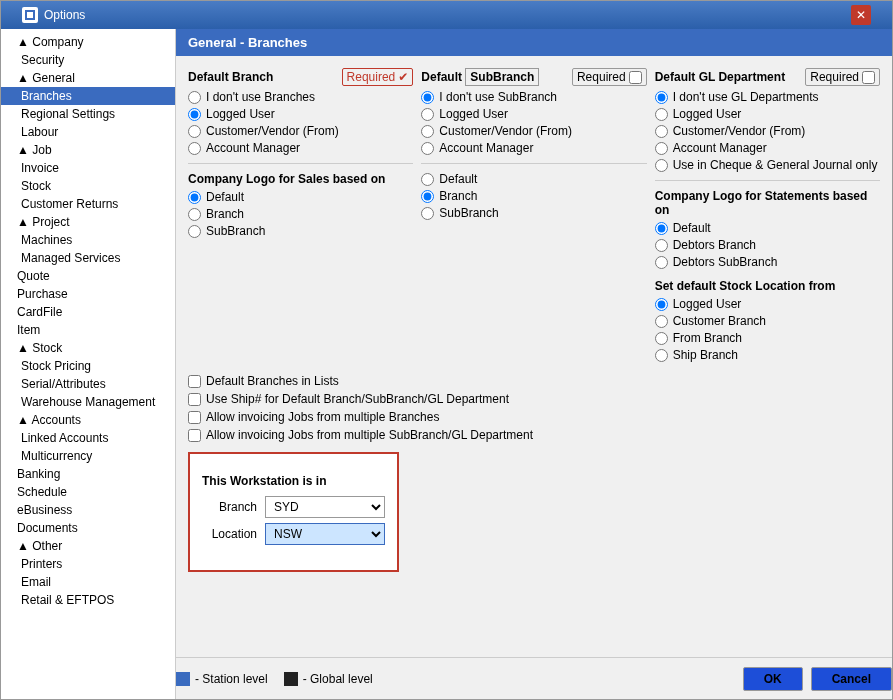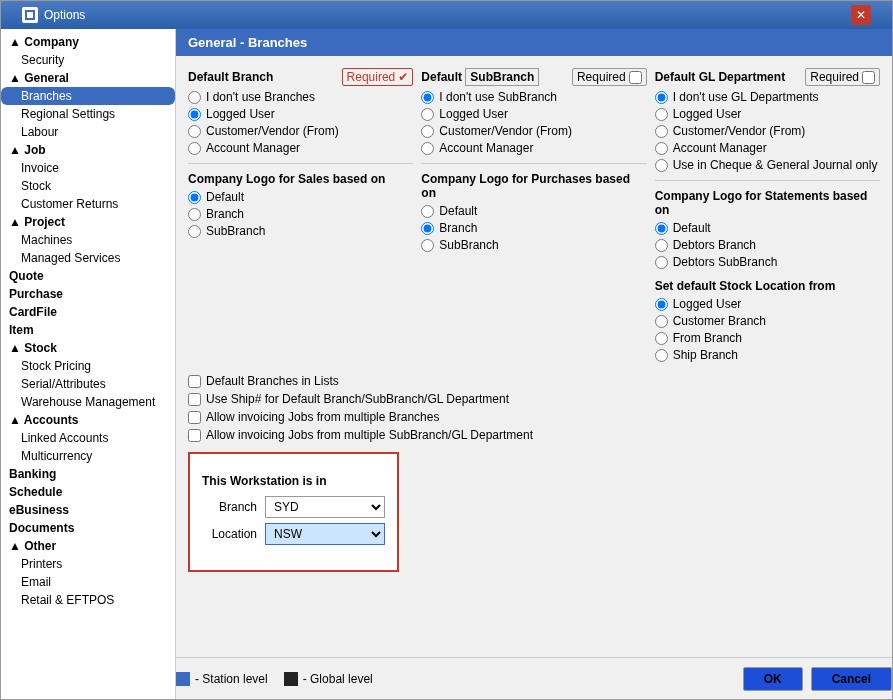--- a/index.html
+++ b/index.html
@@ -48,22 +48,22 @@
       border-right: 1px solid #ccc;
       padding: 4px 0;
       overflow-y: auto;
       font-size: 12px;
     }
     .sidebar-item {
       padding: 2px 8px;
       cursor: pointer;
       white-space: nowrap;
     }
-    .sidebar-item.selected { background: #3a6bbf; color: white; border-radius: 6px; }
-    .sidebar-item.level0 { font-weight: bold; padding-left: 8px; }
+    .sidebar-item.selected { background: #3a6bbf; color: white; }
+    .sidebar-item.level0 { font-weight: normal; padding-left: 16px; }
     .sidebar-item.level1 { padding-left: 20px; }
 
     
     .main {
       flex: 1;
       display: flex;
       flex-direction: column;
       overflow: hidden;
     }
 
@@ -309,21 +309,20 @@
                   <input type="radio" name="subbranch" style=""> 
                   <span>Customer/Vendor (From)</span>
                 </label>
               <label class="radio-item">
                   <input type="radio" name="subbranch" style=""> 
                   <span>Account Manager</span>
                 </label>
             </div>
             <div class="section-divider"></div>
             <div class="logo-section">
-              <div class="logo-section-title">Company Logo for Purchases based on</div>
               <div class="radio-group">
                 <label class="radio-item">
                     <input type="radio" name="purch-logo" style=""> 
                     <span>Default</span>
                   </label>
                 <label class="radio-item">
                     <input type="radio" name="purch-logo" checked="" style=""> 
                     <span>Branch</span>
                   </label>
                 <label class="radio-item">

